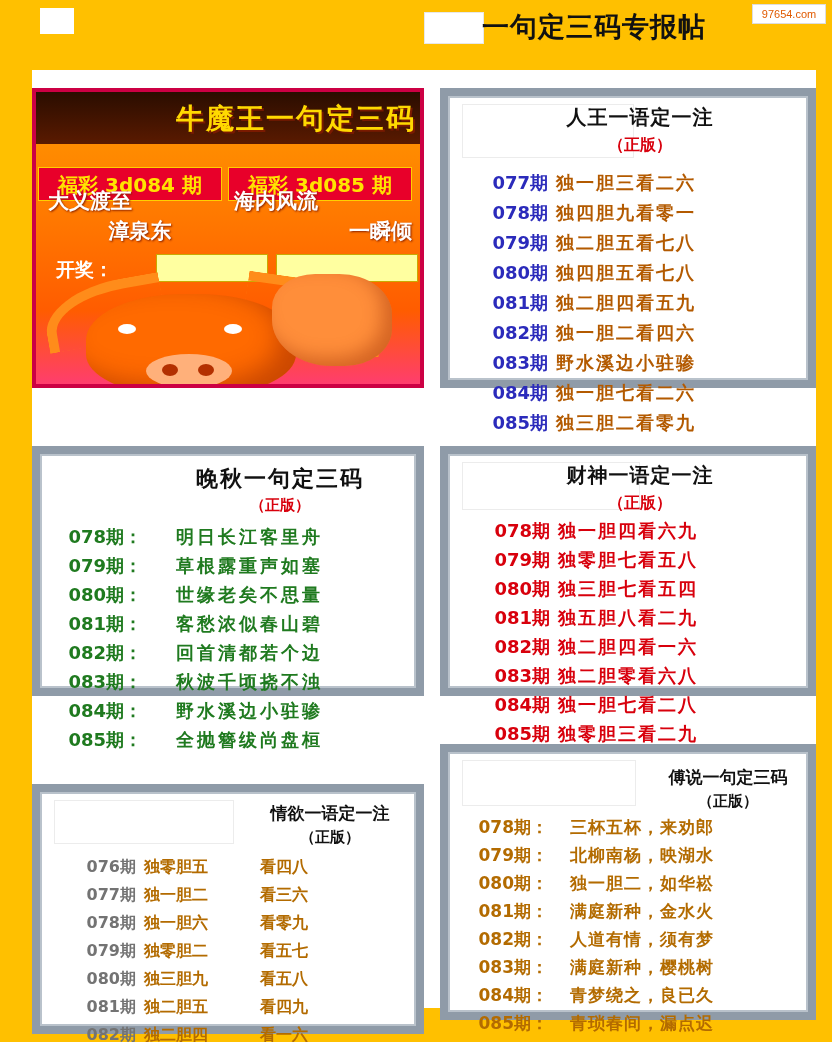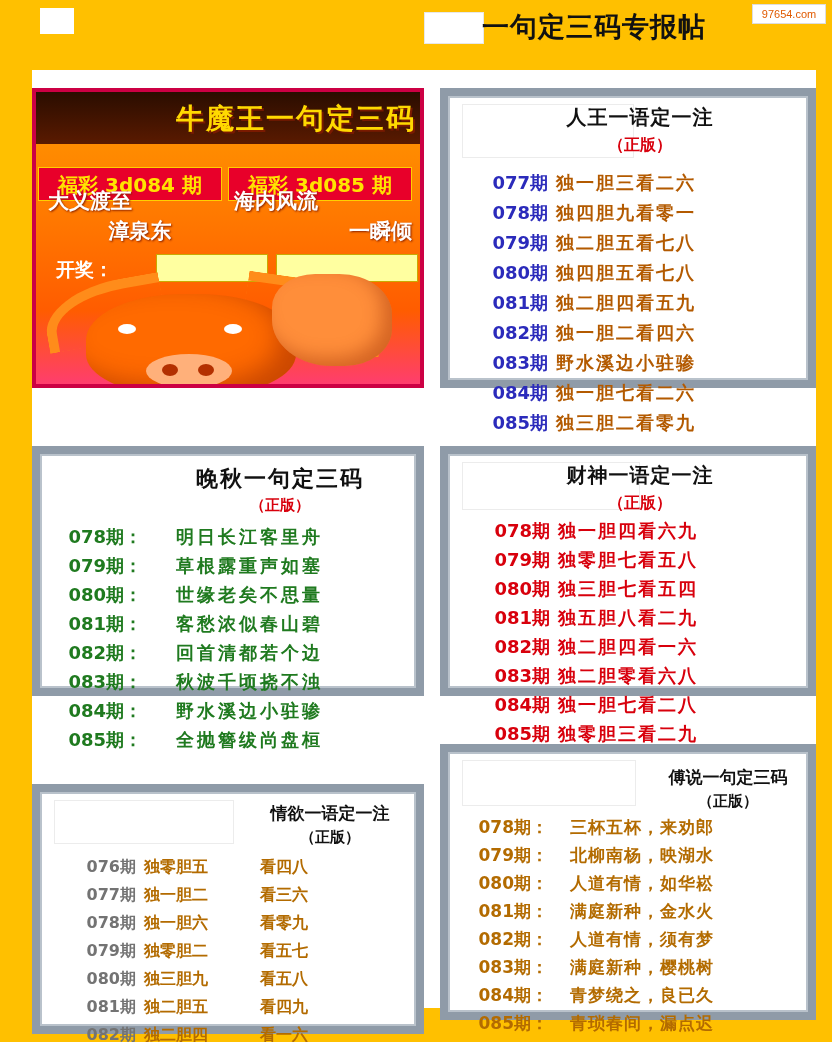--- a/index.html
+++ b/index.html
@@ -437,21 +437,21 @@
       <div class="row">
           <span class="per">078期：</span>
           <span class="txt">三杯五杯，来劝郎</span>
         </div>
       <div class="row">
           <span class="per">079期：</span>
           <span class="txt">北柳南杨，映湖水</span>
         </div>
       <div class="row">
           <span class="per">080期：</span>
-          <span class="txt">人道有情，如华崧</span>
+          <span class="txt">独一胆二，如华崧</span>
         </div>
       <div class="row">
           <span class="per">081期：</span>
           <span class="txt">满庭新种，金水火</span>
         </div>
       <div class="row">
           <span class="per">082期：</span>
           <span class="txt">人道有情，须有梦</span>
         </div>
       <div class="row">

